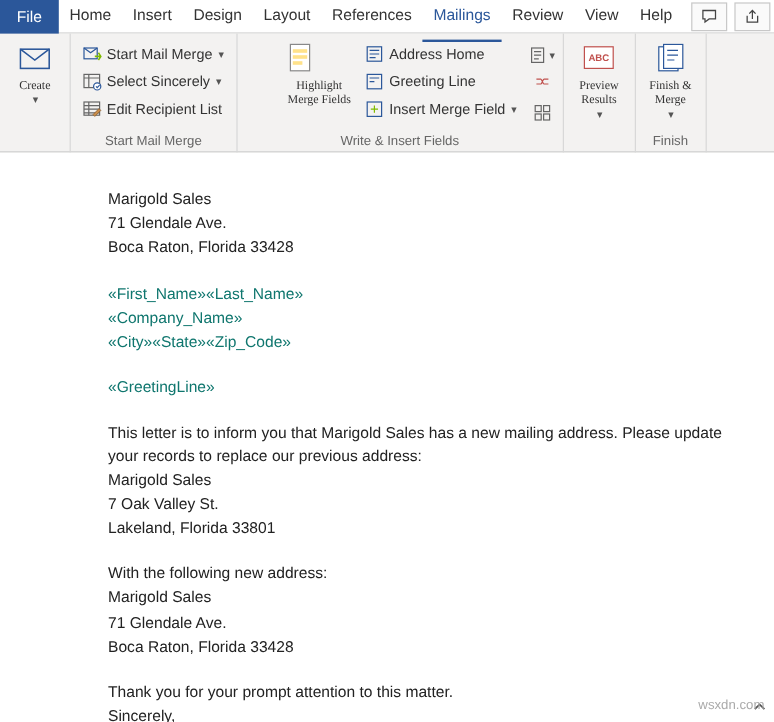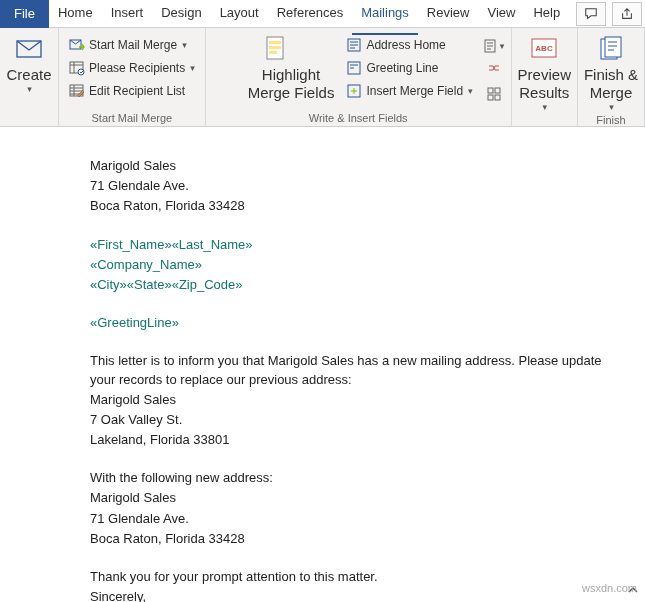--- a/index.html
+++ b/index.html
@@ -9,21 +9,21 @@
     .tab { padding: 20px 9px; font-size: 13px; cursor: pointer; height: 28px; display: flex; align-items: center; border-bottom: 2px solid transparent; }
     .tab.active { border-bottom: 2px solid #2b579a; color: #2b579a; }
     .ribbon-actions { margin-left: auto; display: flex; }
     .ribbon-action-btn { width: 30px; height: 24px; border: 1px solid #c8c8c8; margin: 2px 3px; display: flex; align-items: center; justify-content: center; cursor: pointer; background: #fafafa; }
     .ribbon { display: flex; border-bottom: 1px solid #d0d0d0; background: #f3f2f1; height: 99px; }
     .group { border-right: 1px solid #d8d8d8; padding: 4px 6px 2px 6px; position: relative; display: flex; flex-direction: column; align-items: center; height: 99px; justify-content: space-between; }
     .group-label { font-size: 11px; color: #666; text-align: center; padding: 2px 0 1px 0; white-space: nowrap; }
     .group-body { flex: 1; display: flex; align-items: flex-start; }
     .big-btn { display: flex; flex-direction: column; align-items: center; justify-content: flex-start; padding: 3px 4px 0 4px; cursor: pointer; text-align: center; min-width: 46px; }
     .big-btn .icon { width: 30px; height: 28px; display: flex; align-items: center; justify-content: center; margin-bottom: 3px; }
-    .big-btn .label { font-size: 15px; line-height: 1.2; }
+    .big-btn .label { font-size: 10px; line-height: 1.2; font-family: Liberation Serif, serif; }
     .small-btns { display: flex; flex-direction: column; gap: 1px; padding-top: 2px; }
     .small-btn { display: flex; align-items: center; padding: 1px 4px; cursor: pointer; font-size: 12px; white-space: nowrap; gap: 4px; height: 22px; }
     .small-icon { width: 16px; height: 16px; display: flex; align-items: center; justify-content: center; flex-shrink: 0; }
     .dd { font-size: 9px; color: #555; margin-left: 1px; }
     .collapse { position: absolute; right: 6px; bottom: 4px; font-size: 11px; color: #555; cursor: pointer; }
     .doc-area { padding: 30px 0 0 90px; font-size: 13px; color: #222; line-height: 1.4; }
     .doc-area p { margin: 0 0 2px 0; }
     .block { margin-bottom: 20px; }
     .merge-field { color: #0f766e; }
     .body-text { max-width: 530px; margin-bottom: 18px; }
@@ -93,21 +93,21 @@
         </div>
         <div class="small-btn">
           <span class="small-icon">
               <svg width="16" height="16" viewBox="0 0 16 16">
                 <rect x="1" y="2" width="13" height="11" fill="none" stroke="#666"></rect>
                 <path d="M1 5h13M5 2v11" stroke="#666"></path>
                 <circle cx="12" cy="12" r="3" fill="#fff" stroke="#2b579a"></circle>
                 <path d="M11 12l1 1 2-2" stroke="#2b579a" fill="none"></path>
               </svg>
             </span>
-          <span>Please Recipients</span>
+          <span>Select Sincerely</span>
           <span class="dd">▾</span>
         </div>
         <div class="small-btn">
           <span class="small-icon">
               <svg width="16" height="16" viewBox="0 0 16 16">
                 <rect x="1" y="2" width="13" height="11" fill="none" stroke="#666"></rect>
                 <path d="M1 5h13M1 8h13M1 11h13M5 2v11" stroke="#666"></path>
                 <path d="M10 14l5-5-1.5-1.5-5 5z" fill="#c98e4b" stroke="#8a5a2b" stroke-width="0.6"></path>
               </svg>
             </span>

